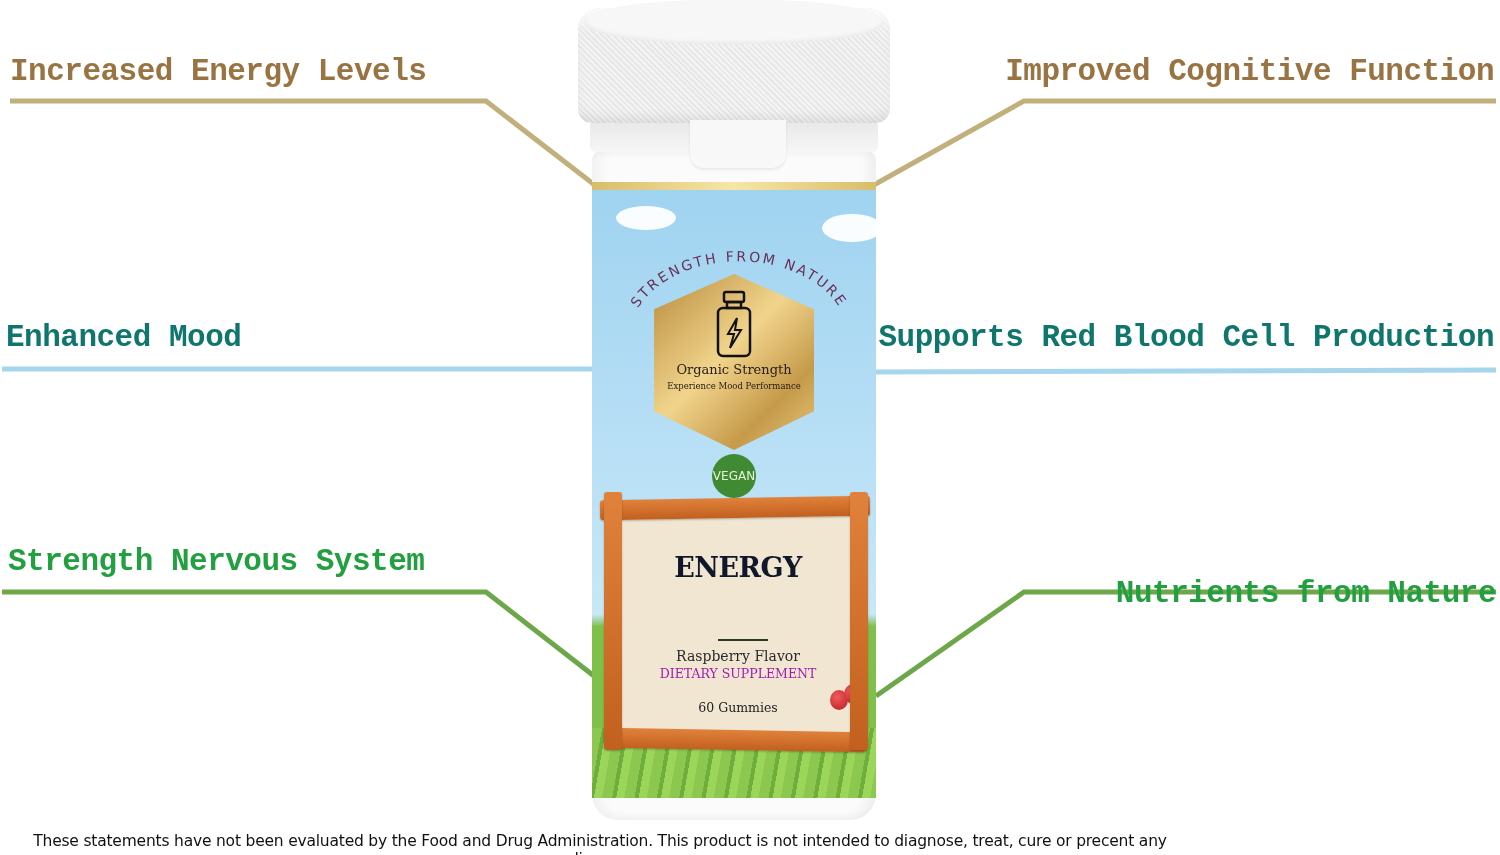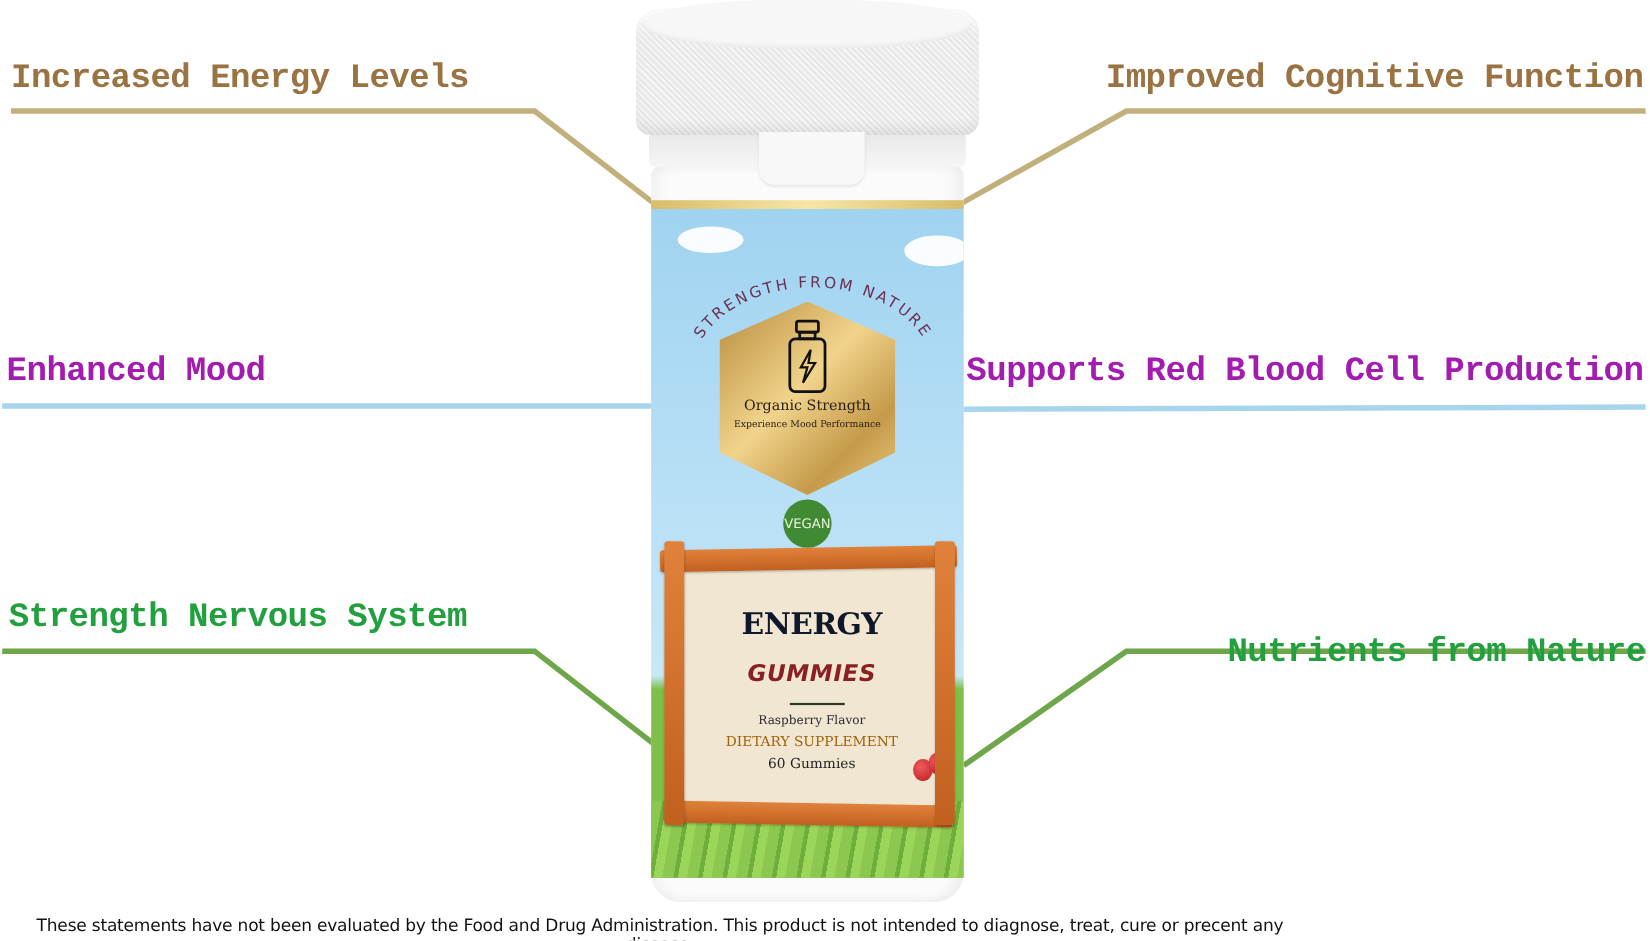--- a/index.html
+++ b/index.html
@@ -1,19 +1,19 @@
 <!DOCTYPE html>
 <html><head>
 <meta charset="utf-8">
 <style>
   html, body { margin:0; padding:0; background:#ffffff; }
   body { width:1500px; height:855px; position:relative; overflow:hidden; font-family:"Liberation Sans", sans-serif; }
   .benefit { position:absolute; font-family:Liberation Mono, monospace; font-weight:bold; font-size:31px; letter-spacing:-0.5px; white-space:nowrap; }
   .benefit.gold { color:#9a7342; }
-  .benefit.blue { color:#a21caf; }
+  .benefit.blue { color:#0f766e; }
   .benefit.green { color:#22a03f; }
   .left { left:10px; }
   .right { right:6px; }
   svg.lines { position:absolute; left:0; top:0; }
   .bottle { position:absolute; left:578px; top:0; width:312px; height:830px; }
   .cap { position:absolute; left:0; top:8px; width:312px; height:115px; border-radius:22px 22px 14px 14px;
          background: repeating-linear-gradient(45deg,#f4f4f4 0 2px,#e7e7e7 2px 4px), #f3f3f3;
          box-shadow: inset 0 -6px 10px rgba(0,0,0,0.08), inset 0 8px 10px rgba(255,255,255,0.8); }
   .cap-top { position:absolute; left:6px; top:0; width:300px; height:44px; border-radius:50%/60%; background:#f7f7f7; box-shadow: inset 0 -2px 4px rgba(0,0,0,0.06); }
   .neck { position:absolute; left:12px; top:120px; width:288px; height:32px; background:linear-gradient(#e8e8e8,#f6f6f6); border-radius:6px; }
@@ -29,23 +29,23 @@
   .hex-icon { position:absolute; left:60px; top:16px; width:40px; height:70px; }
   .hex-title { position:absolute; left:0; top:88px; width:160px; text-align:center; font-family:"DejaVu Serif", serif; font-size:13px; color:#2a2017; }
   .hex-sub { position:absolute; left:0; top:107px; width:160px; text-align:center; font-family:"DejaVu Serif", serif; font-size:8.5px; color:#2a2017; }
   .vegan { position:absolute; left:120px; top:268px; width:44px; height:44px; border-radius:50%; background:#3f8a33; color:#e7f3d9; font-family:"DejaVu Sans", sans-serif; font-size:12px; line-height:44px; text-align:center; }
   .frame { position:absolute; left:8px; top:306px; width:270px; height:258px; }
   .plank { position:absolute; background:linear-gradient(#e0823b,#c2601f); border-radius:3px; box-shadow:0 1px 2px rgba(0,0,0,0.25); }
   .board { position:absolute; left:20px; top:22px; width:236px; height:218px; background:#f1e6d2; }
   .energy { position:absolute; left:0; top:38px; width:236px; text-align:center; font-family:"DejaVu Serif", serif; font-weight:bold; font-size:27px; color:#0f172a; letter-spacing:-0.5px; }
   .gummies { position:absolute; left:0; top:86px; width:236px; text-align:center; font-family:"DejaVu Sans", sans-serif; font-weight:bold; font-style:italic; font-size:21px; color:#8a1f25; letter-spacing:0.5px; }
   .rule { position:absolute; left:98px; top:125px; width:50px; height:2px; background:#2b3a22; }
-  .flavor { position:absolute; left:0; top:134px; width:236px; text-align:center; font-family:"DejaVu Serif", serif; font-size:11px; color:#2a2a2a; }
-  .dietary { position:absolute; left:0; top:152px; width:236px; text-align:center; font-family:"DejaVu Serif", serif; font-size:12.5px; color:#a16207; }
-  .count { position:absolute; left:0; top:172px; width:236px; text-align:center; font-family:"DejaVu Serif", serif; font-size:12.5px; color:#222; }
+  .flavor { position:absolute; left:0; top:134px; width:236px; text-align:center; font-family:"DejaVu Serif", serif; font-size:14px; color:#2a2a2a; }
+  .dietary { position:absolute; left:0; top:152px; width:236px; text-align:center; font-family:"DejaVu Serif", serif; font-size:12.5px; color:#a21caf; }
+  .count { position:absolute; left:0; top:186px; width:236px; text-align:center; font-family:"DejaVu Serif", serif; font-size:12.5px; color:#222; }
   .berry { position:absolute; border-radius:50%; background:radial-gradient(circle at 40% 35%,#ef5b5b,#b81c22); }
   .grass { position:absolute; left:0; bottom:0; width:284px; height:70px; background:repeating-linear-gradient(100deg,#8cc84f 0 10px,#6fae3a 10px 14px,#9bd65b 14px 22px); }
   .disclaimer { position:absolute; left:0; top:832px; width:1200px; text-align:center; font-family:"DejaVu Sans", sans-serif; font-size:15.5px; color:#111; letter-spacing:-0.2px; }
 </style>
 </head>
 <body>
 
 <svg class="lines" width="1500" height="855">
   <polyline points="10,101 486,101 596,186" fill="none" stroke="#c2b07c" stroke-width="5"></polyline>
   <polyline points="1496,101 1024,101 872,186" fill="none" stroke="#c2b07c" stroke-width="5"></polyline>
@@ -94,21 +94,20 @@
       <div class="hex-sub">Experience Mood Performance</div>
     </div>
 
     <div class="vegan">VEGAN</div>
 
     <div class="grass"></div>
 
     <div class="frame">
       <div class="board">
         <div class="energy">ENERGY</div>
-        <div class="gummies">GUMMIES</div>
         <div class="rule"></div>
         <div class="flavor">Raspberry Flavor</div>
         <div class="dietary">DIETARY SUPPLEMENT</div>
         <div class="count">60 Gummies</div>
         <div class="berry" style="left:210px; top:176px; width:18px; height:20px;"></div>
         <div class="berry" style="left:224px; top:170px; width:18px; height:20px;"></div>
       </div>
       <div class="plank" style="left:0; top:6px; width:270px; height:20px; transform:rotate(-1deg);"></div>
       <div class="plank" style="left:4px; top:238px; width:262px; height:20px; transform:rotate(1deg);"></div>
       <div class="plank" style="left:4px; top:0; width:18px; height:258px;"></div>

